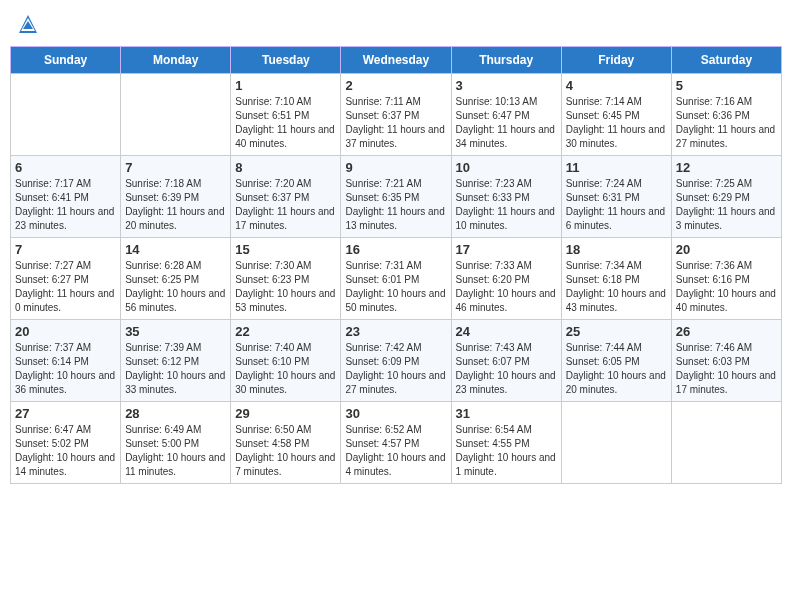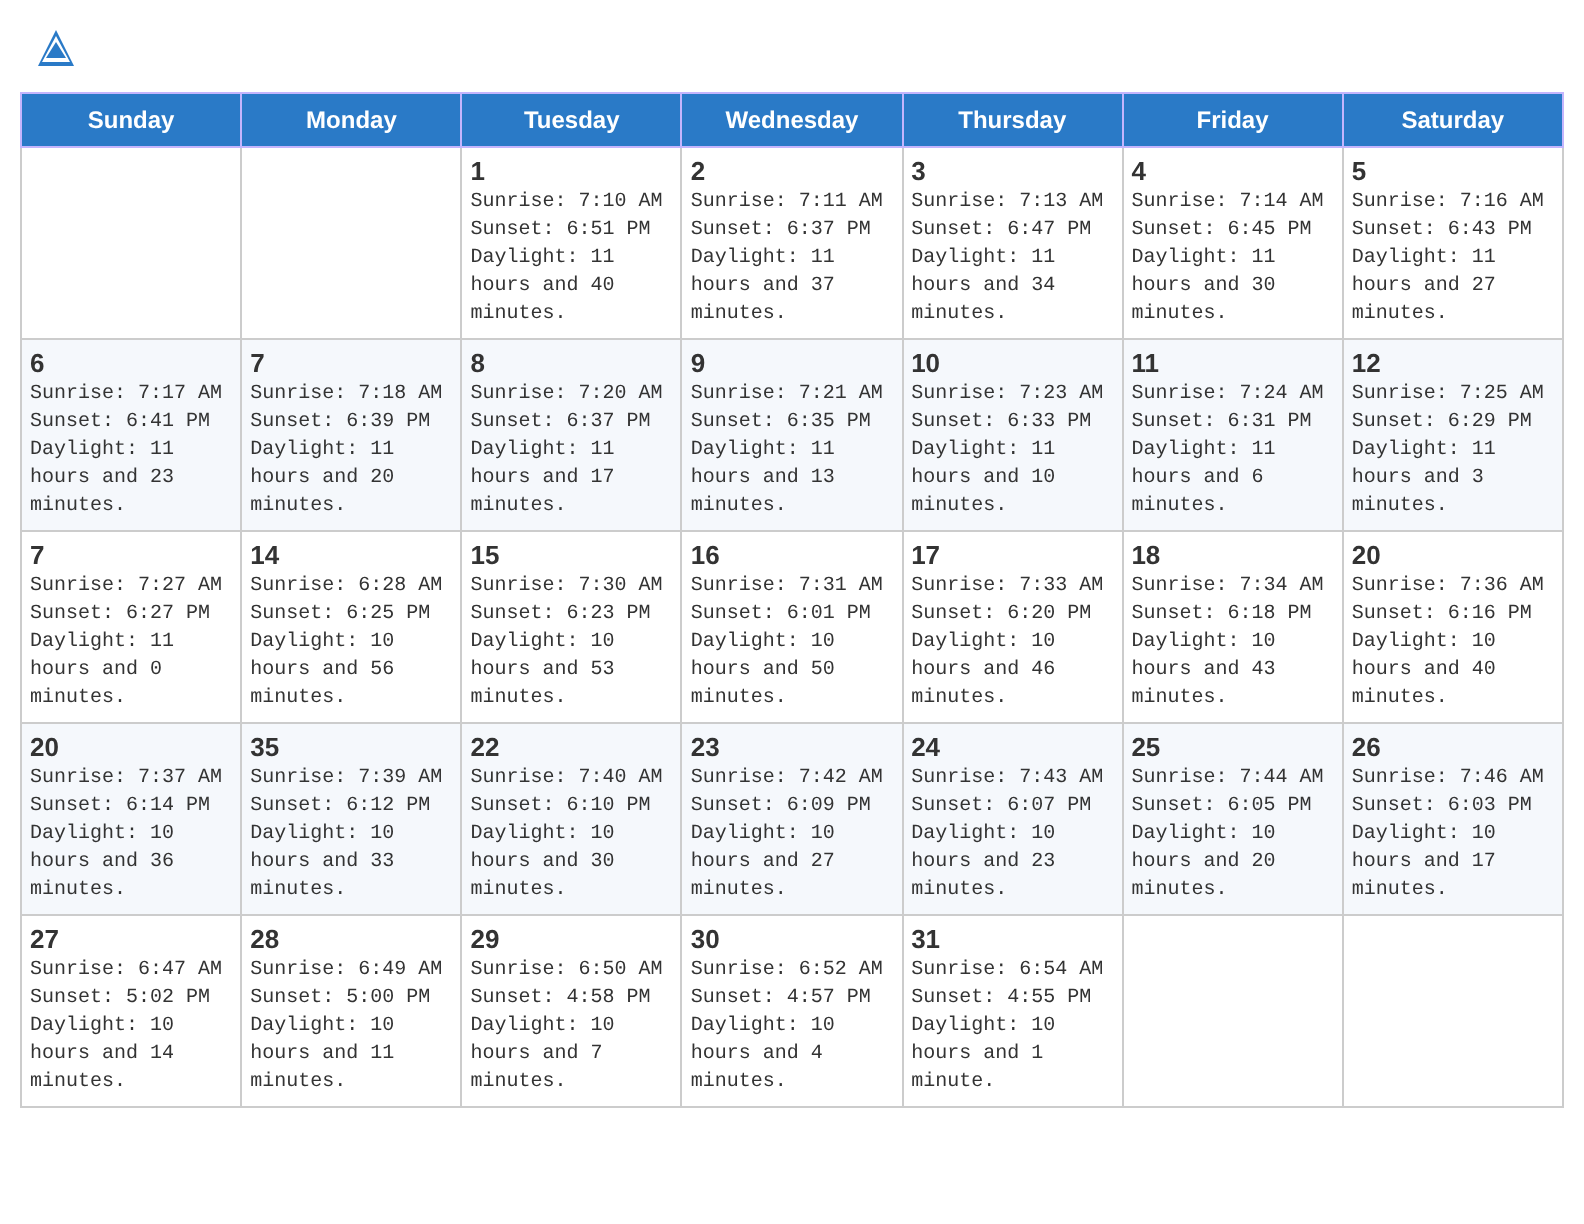--- a/index.html
+++ b/index.html
@@ -82,21 +82,20 @@
     .day-num {
       font-size: 13px;
       font-weight: bold;
       display: block;
       margin-bottom: 2px;
     }
     .day-info {
       font-size: 10px;
       line-height: 1.4;
       color: #333;
-      font-family: Liberation Mono, monospace;
     }
     .empty {
       background: #fff !important;
     }
   </style>
 </head>
 <body>
 
 <div class="header">
   <div class="logo">
@@ -139,34 +138,34 @@
 Daylight: 11 hours and 40 minutes.</div>
         </td>
         <td>
           <span class="day-num">2</span>
           <div class="day-info">Sunrise: 7:11 AM
 Sunset: 6:37 PM
 Daylight: 11 hours and 37 minutes.</div>
         </td>
         <td>
           <span class="day-num">3</span>
-          <div class="day-info">Sunrise: 7:13 AM
+          <div class="day-info">Sunrise: 10:13 AM
 Sunset: 6:47 PM
 Daylight: 11 hours and 34 minutes.</div>
         </td>
         <td>
           <span class="day-num">4</span>
           <div class="day-info">Sunrise: 7:14 AM
 Sunset: 6:45 PM
 Daylight: 11 hours and 30 minutes.</div>
         </td>
         <td>
           <span class="day-num">5</span>
           <div class="day-info">Sunrise: 7:16 AM
-Sunset: 6:43 PM
+Sunset: 6:36 PM
 Daylight: 11 hours and 27 minutes.</div>
         </td>
       </tr>
       <tr>
         <td>
           <span class="day-num">6</span>
           <div class="day-info">Sunrise: 7:17 AM
 Sunset: 6:41 PM
 Daylight: 11 hours and 23 minutes.</div>
         </td>

